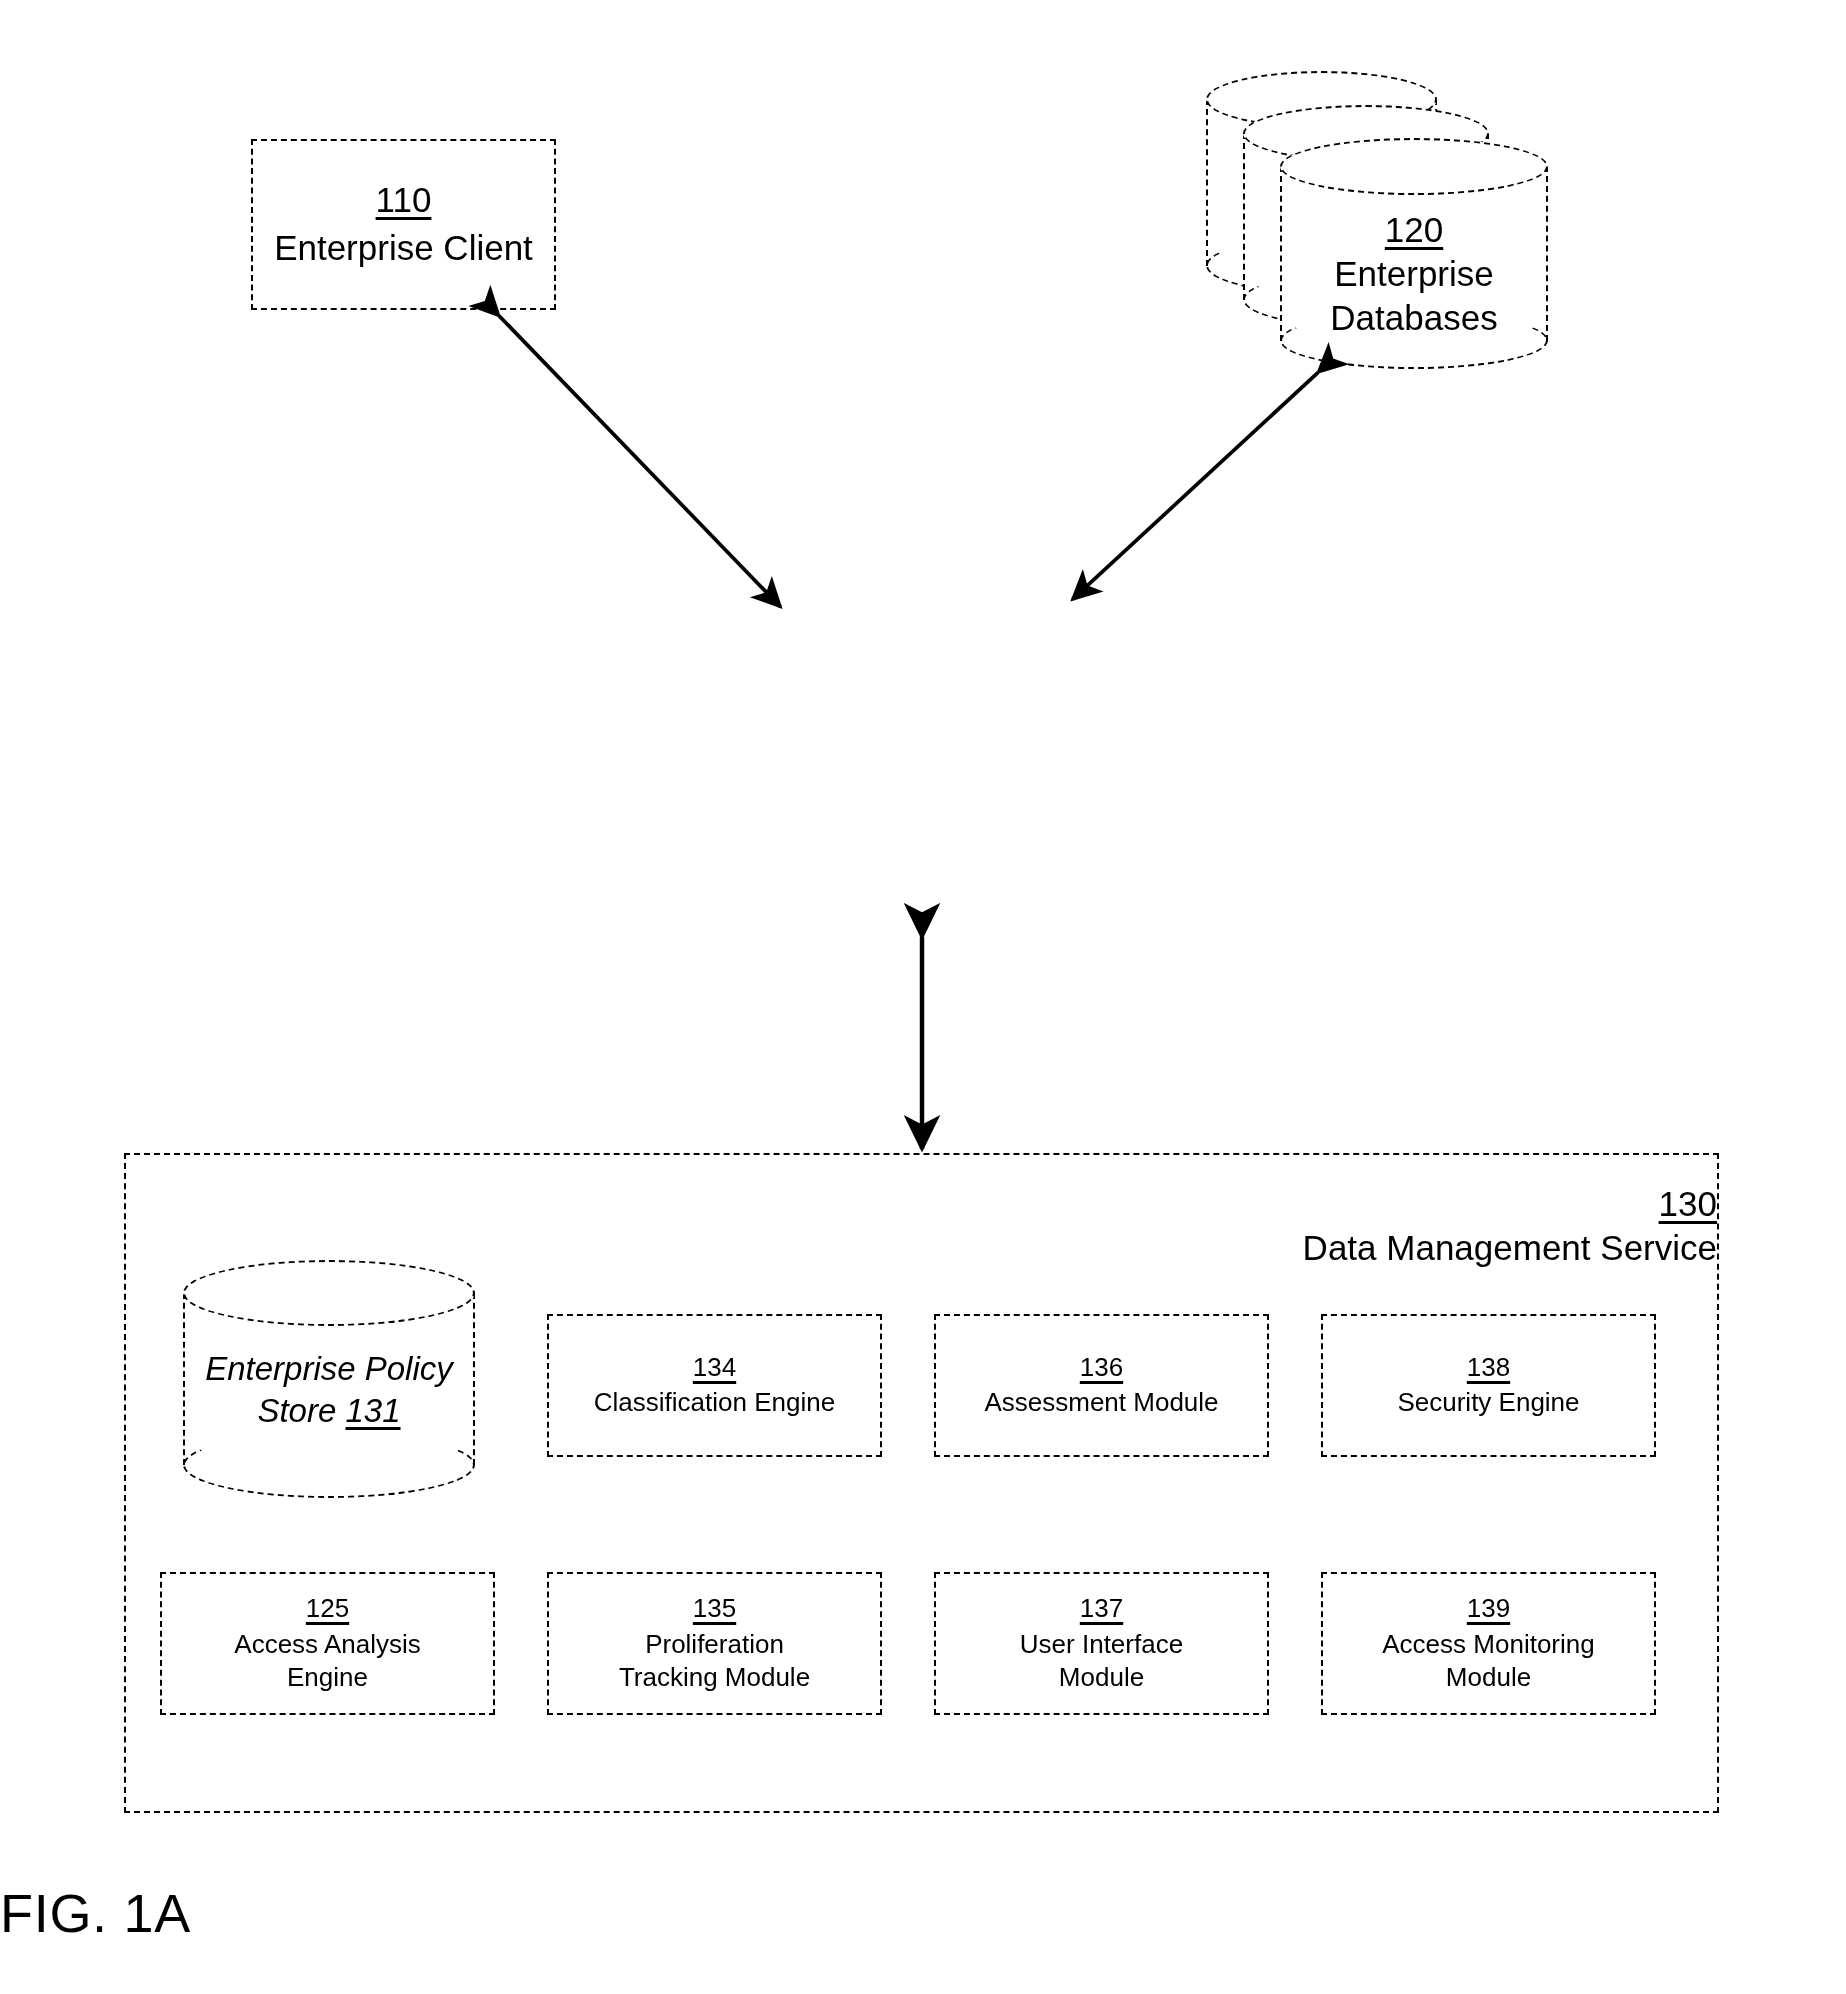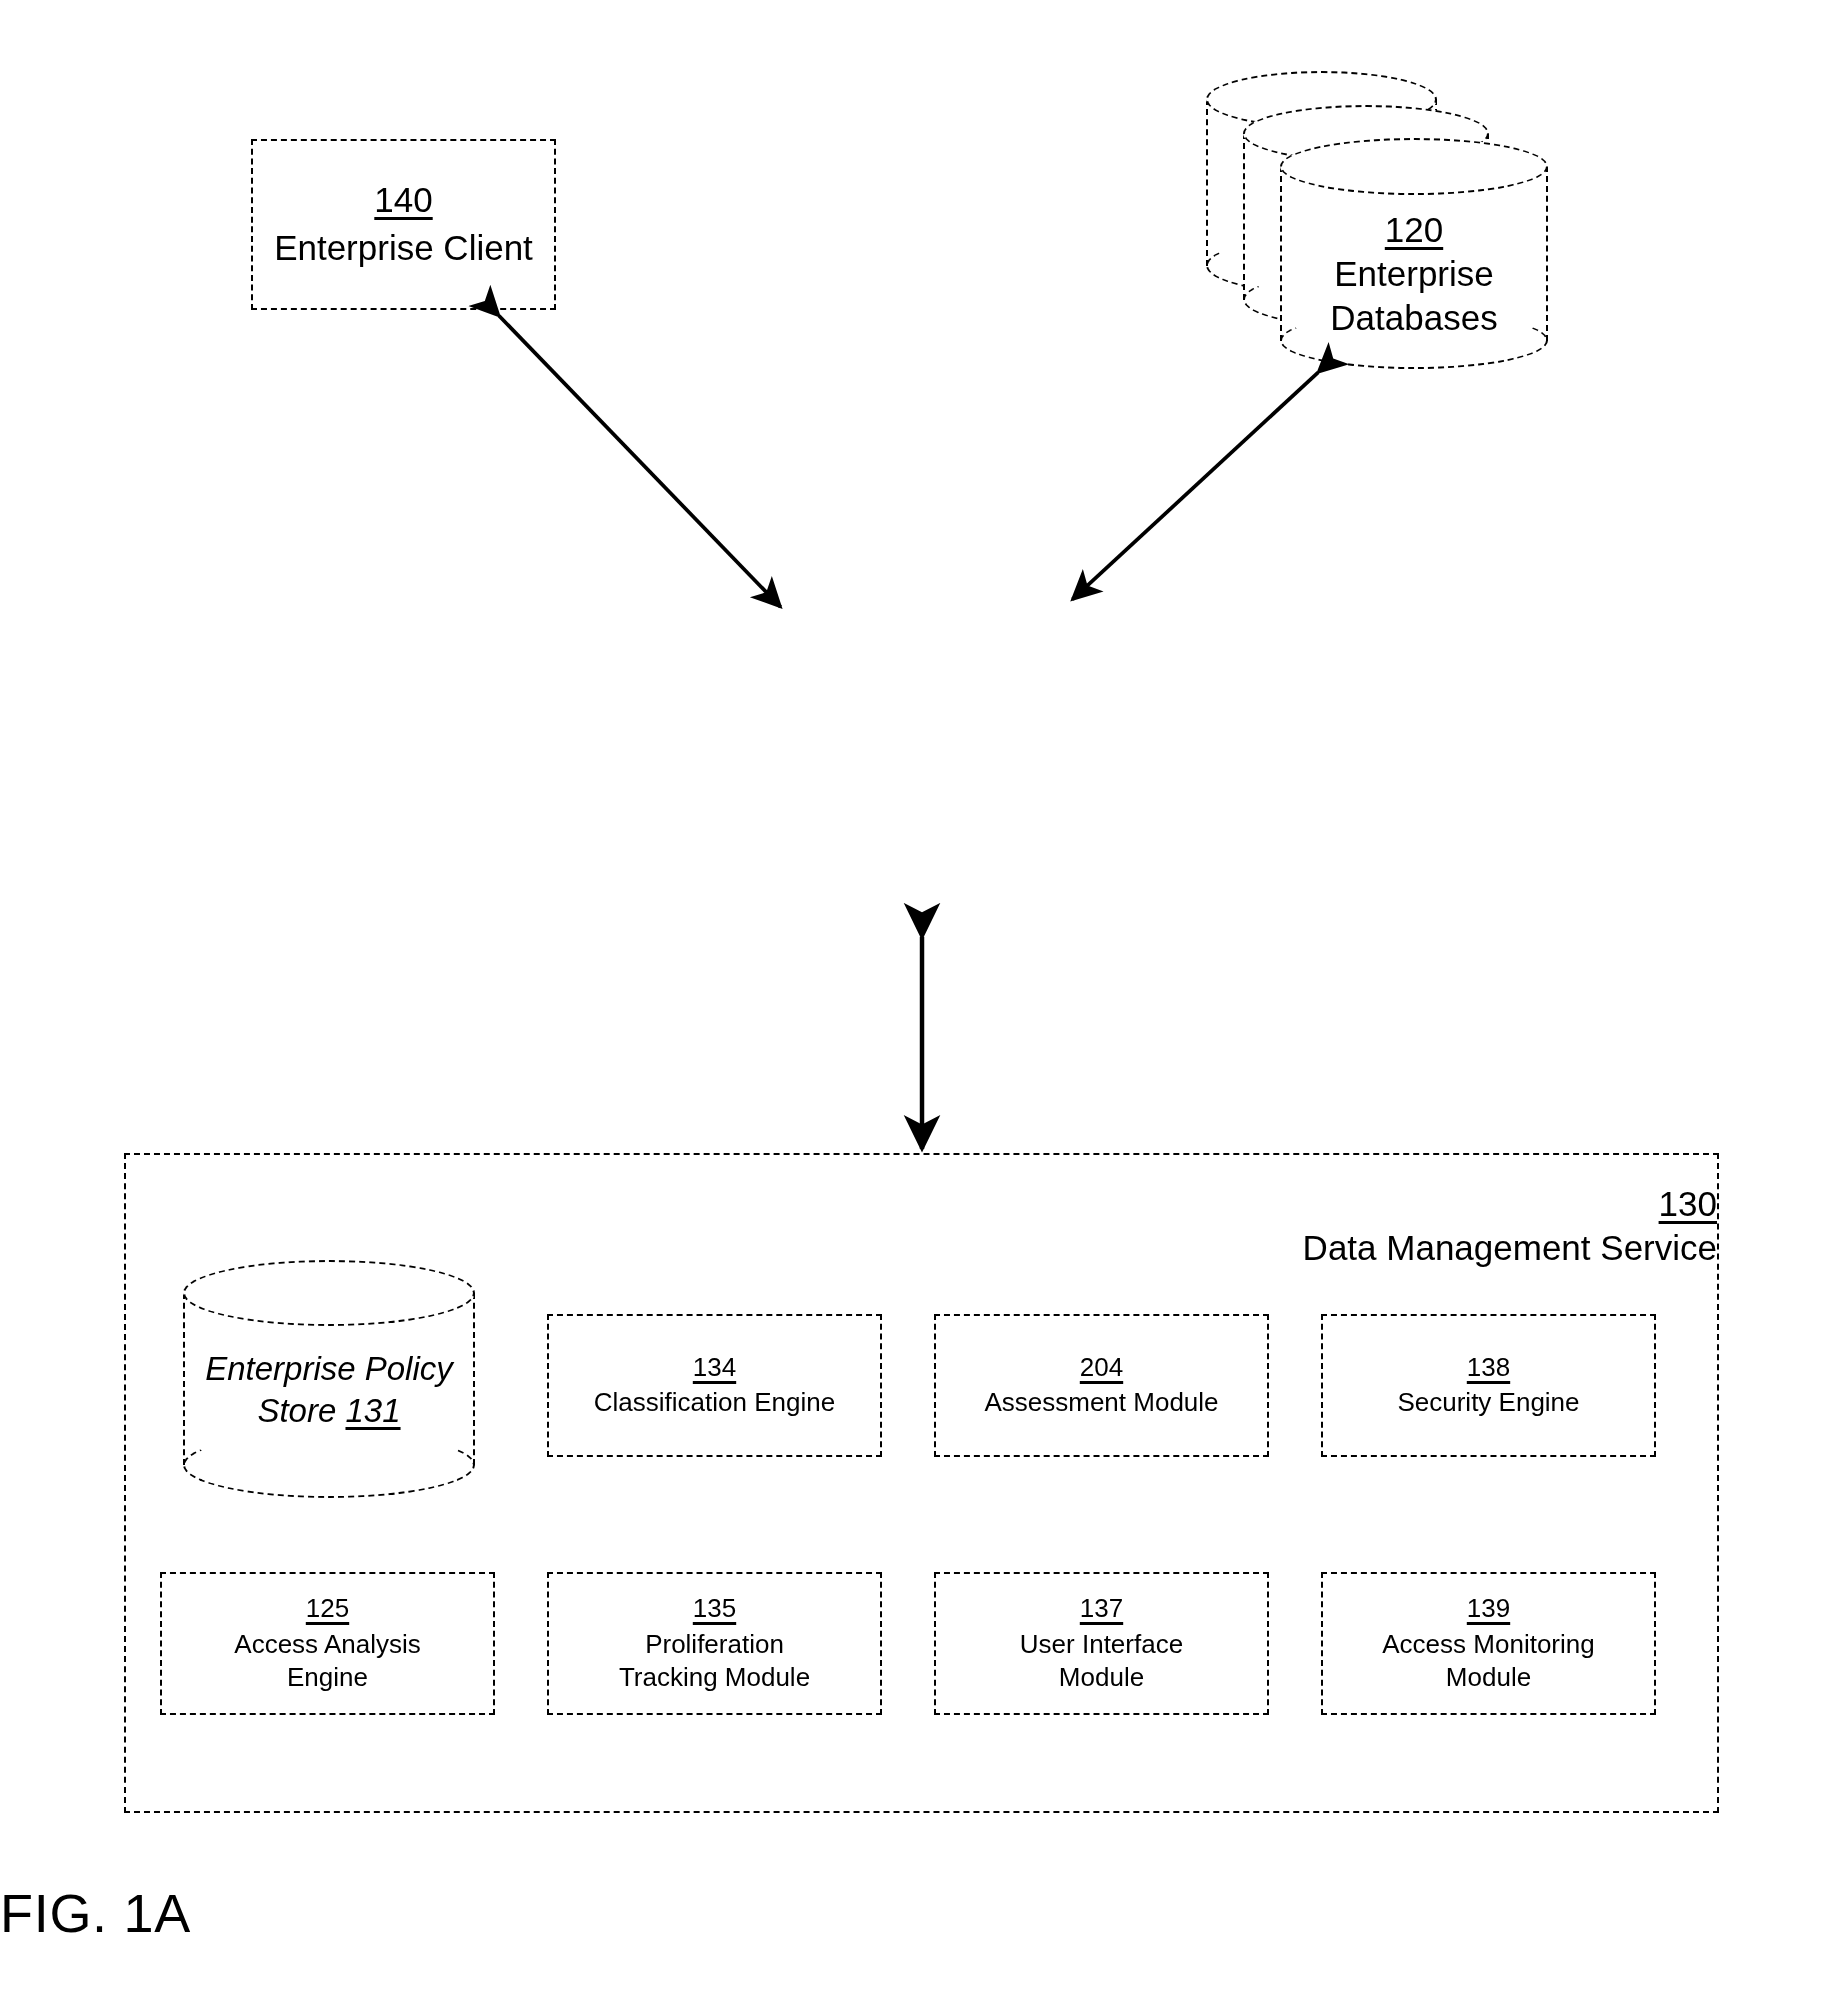--- a/index.html
+++ b/index.html
@@ -222,21 +222,21 @@
     pointer-events: none;
     z-index: 5;
   }
 </style>
 </head>
 <body>
 
 <div id="figure-root">
 
   <div class="dbox" id="client-box">
-    <span class="ref">140</span>
+    <span class="ref">110</span>
     <span class="lbl">Enterprise Client</span>
   </div>
 
   <div class="abs" id="db-group">
     <div class="cyl" id="db-back1">
       <div class="side"></div>
       <div class="top-el"></div>
       <div class="bot-el"></div>
     </div>
     <div class="cyl" id="db-back2">
@@ -273,21 +273,21 @@
         <span class="lbl"><span>Store </span><span class="ps-num">131</span></span>
       </div>
     </div>
 
     <div class="dbox mod" style="left:421px; top:159px; width:335px; height:143px;">
       <span class="ref">134</span>
       <span class="lbl">Classification Engine</span>
     </div>
 
     <div class="dbox mod" style="left:808px; top:159px; width:335px; height:143px;">
-      <span class="ref">204</span>
+      <span class="ref">136</span>
       <span class="lbl">Assessment Module</span>
     </div>
 
     <div class="dbox mod" style="left:1195px; top:159px; width:335px; height:143px;">
       <span class="ref">138</span>
       <span class="lbl">Security Engine</span>
     </div>
 
     <div class="dbox mod" style="left:34px; top:417px; width:335px; height:143px;">
       <span class="ref">125</span>

